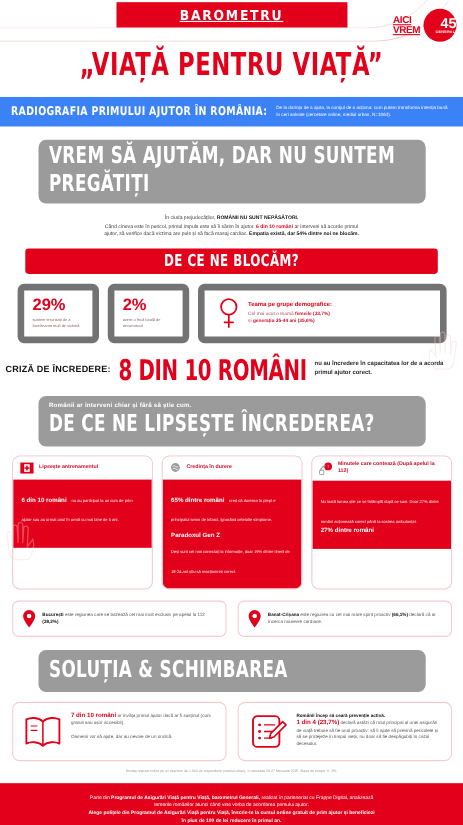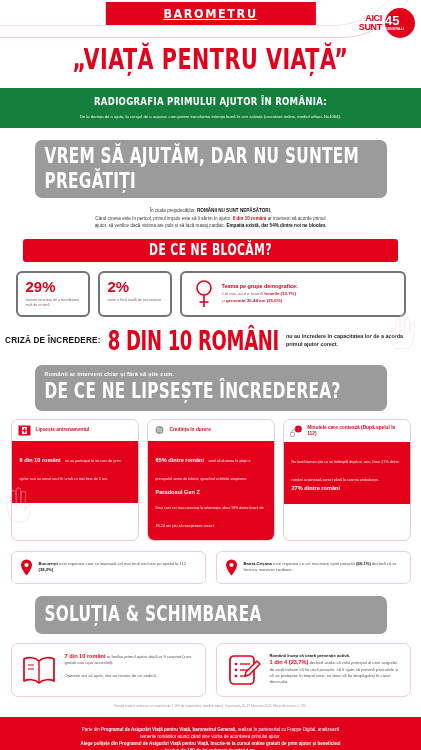--- a/index.html
+++ b/index.html
@@ -23,47 +23,47 @@
   }
   .swoosh2 {
     position:absolute; left:-10px; top:-46px; width:415px; height:72px;
     border-bottom:1px solid #f8dde0; border-radius:0 0 240px 0;
   }
   .brand {
     position:absolute; right:6px; top:8px; display:flex; align-items:center; gap:3px;
   }
   .brand-aici {
     color:#e2001a; font-weight:900; font-size:9px; line-height:9px;
-    letter-spacing:-.3px; text-align:right;
+    letter-spacing:-.3px; text-align:left;text-decoration:underline;
   }
   .brand-mark {
     width:30px;height:30px;background:#e2001a;display:flex;flex-direction:column;
-    align-items:flex-start;justify-content:center;color:#fff;border-radius:15px;
+    align-items:flex-end;justify-content:center;color:#fff;border-radius:15px;
   }
   .brand-mark .num { font-size:13px;font-weight:900;line-height:12px; }
   .brand-mark .sub { font-size:3.4px;font-weight:700;line-height:4px;letter-spacing:.2px; }
 
   .title-pill {
     position:absolute; left:50%; transform:translateX(-50%); top:2px;
     background:#e2001a; color:#fff; padding:4px 58px;
     font-size:12.5px; font-weight:900; letter-spacing:1.6px;
     font-family:"DejaVu Sans Condensed","Liberation Sans Narrow","Liberation Sans",sans-serif;
     transform-origin:center; white-space:nowrap;text-decoration:underline;
   }
   .title-big {
     position:absolute; left:50%; transform:translateX(-50%) scaleY(1.25); top:46px;
     color:#e2001a; font-size:23px; font-weight:900; letter-spacing:.5px;
     white-space:nowrap;
     font-family:"DejaVu Sans Condensed","Liberation Sans Narrow","Liberation Sans",sans-serif;
   }
 
   
   .redstrip {
-    background:#15803d; color:#fff; padding:7px 10px 8px 10px;
-    display:flex; align-items:center; gap:8px;flex-direction:column;
+    background:#3b82f6; color:#fff; padding:7px 10px 8px 10px;
+    display:flex; align-items:center; gap:8px;
   }
   .redstrip .lbl {
     font-size:9.5px; font-weight:900; letter-spacing:.3px; white-space:nowrap;
     font-family:"DejaVu Sans Condensed","Liberation Sans Narrow","Liberation Sans",sans-serif;
     transform:scaleY(1.15);
   }
   .redstrip .txt { font-size:4.2px; line-height:6px; opacity:.97; }
 
   
   .body { padding:0 0 0 0; position:relative; }
@@ -97,21 +97,21 @@
     flex-direction:column;
   }
   .blockbar .q {
     font-size:12px; font-weight:900; letter-spacing:.4px; transform:scaleY(1.25);
     font-family:"DejaVu Sans Condensed","Liberation Sans Narrow","Liberation Sans",sans-serif;
   }
   .blockbar .a { font-size:7.4px; font-weight:700; }
 
   .statrow { display:flex; gap:8px; justify-content:center; margin:9px auto 0 auto; width:390px; }
   .statcard {
-    border:2px solid #737373; border-radius:6px; padding:6px 8px; background:#fff;
+    border:6px solid #737373; border-radius:6px; padding:6px 8px; background:#fff;
   }
   .statcard.s1, .statcard.s2 { width:74px; }
   .statcard.s3 { flex:1; display:flex; align-items:center; gap:8px; padding-left:12px; }
   .statcard .pct { color:#e2001a; font-size:15px; font-weight:900; line-height:16px; }
   .statcard .cap { font-size:3.6px; line-height:5.4px; color:#8a6068; margin-top:3px; }
   .venus { width:20px; height:30px; position:relative; flex:0 0 auto; }
   .demo-t { font-size:5.4px; font-weight:800; color:#e2001a; margin-bottom:2px; }
   .demo-l { font-size:4.4px; line-height:6.4px; color:#b05060; }
   .demo-l b { color:#d0102a; }
 
@@ -170,21 +170,21 @@
 
 <div class="page">
 
   <div class="top">
     <div class="swoosh"></div>
     <div class="swoosh2"></div>
 
     <div class="brand">
       <div class="brand-aici">
         <div>AICI</div>
-        <div>SUNT</div>
+        <div>VREM</div>
       </div>
       <div class="brand-mark">
         <span class="num">45</span>
         <span class="sub">GENERALI</span>
       </div>
     </div>
 
     <div class="title-pill">BAROMETRU</div>
     <div class="title-big">„VIAȚĂ PENTRU VIAȚĂ”</div>
   </div>

